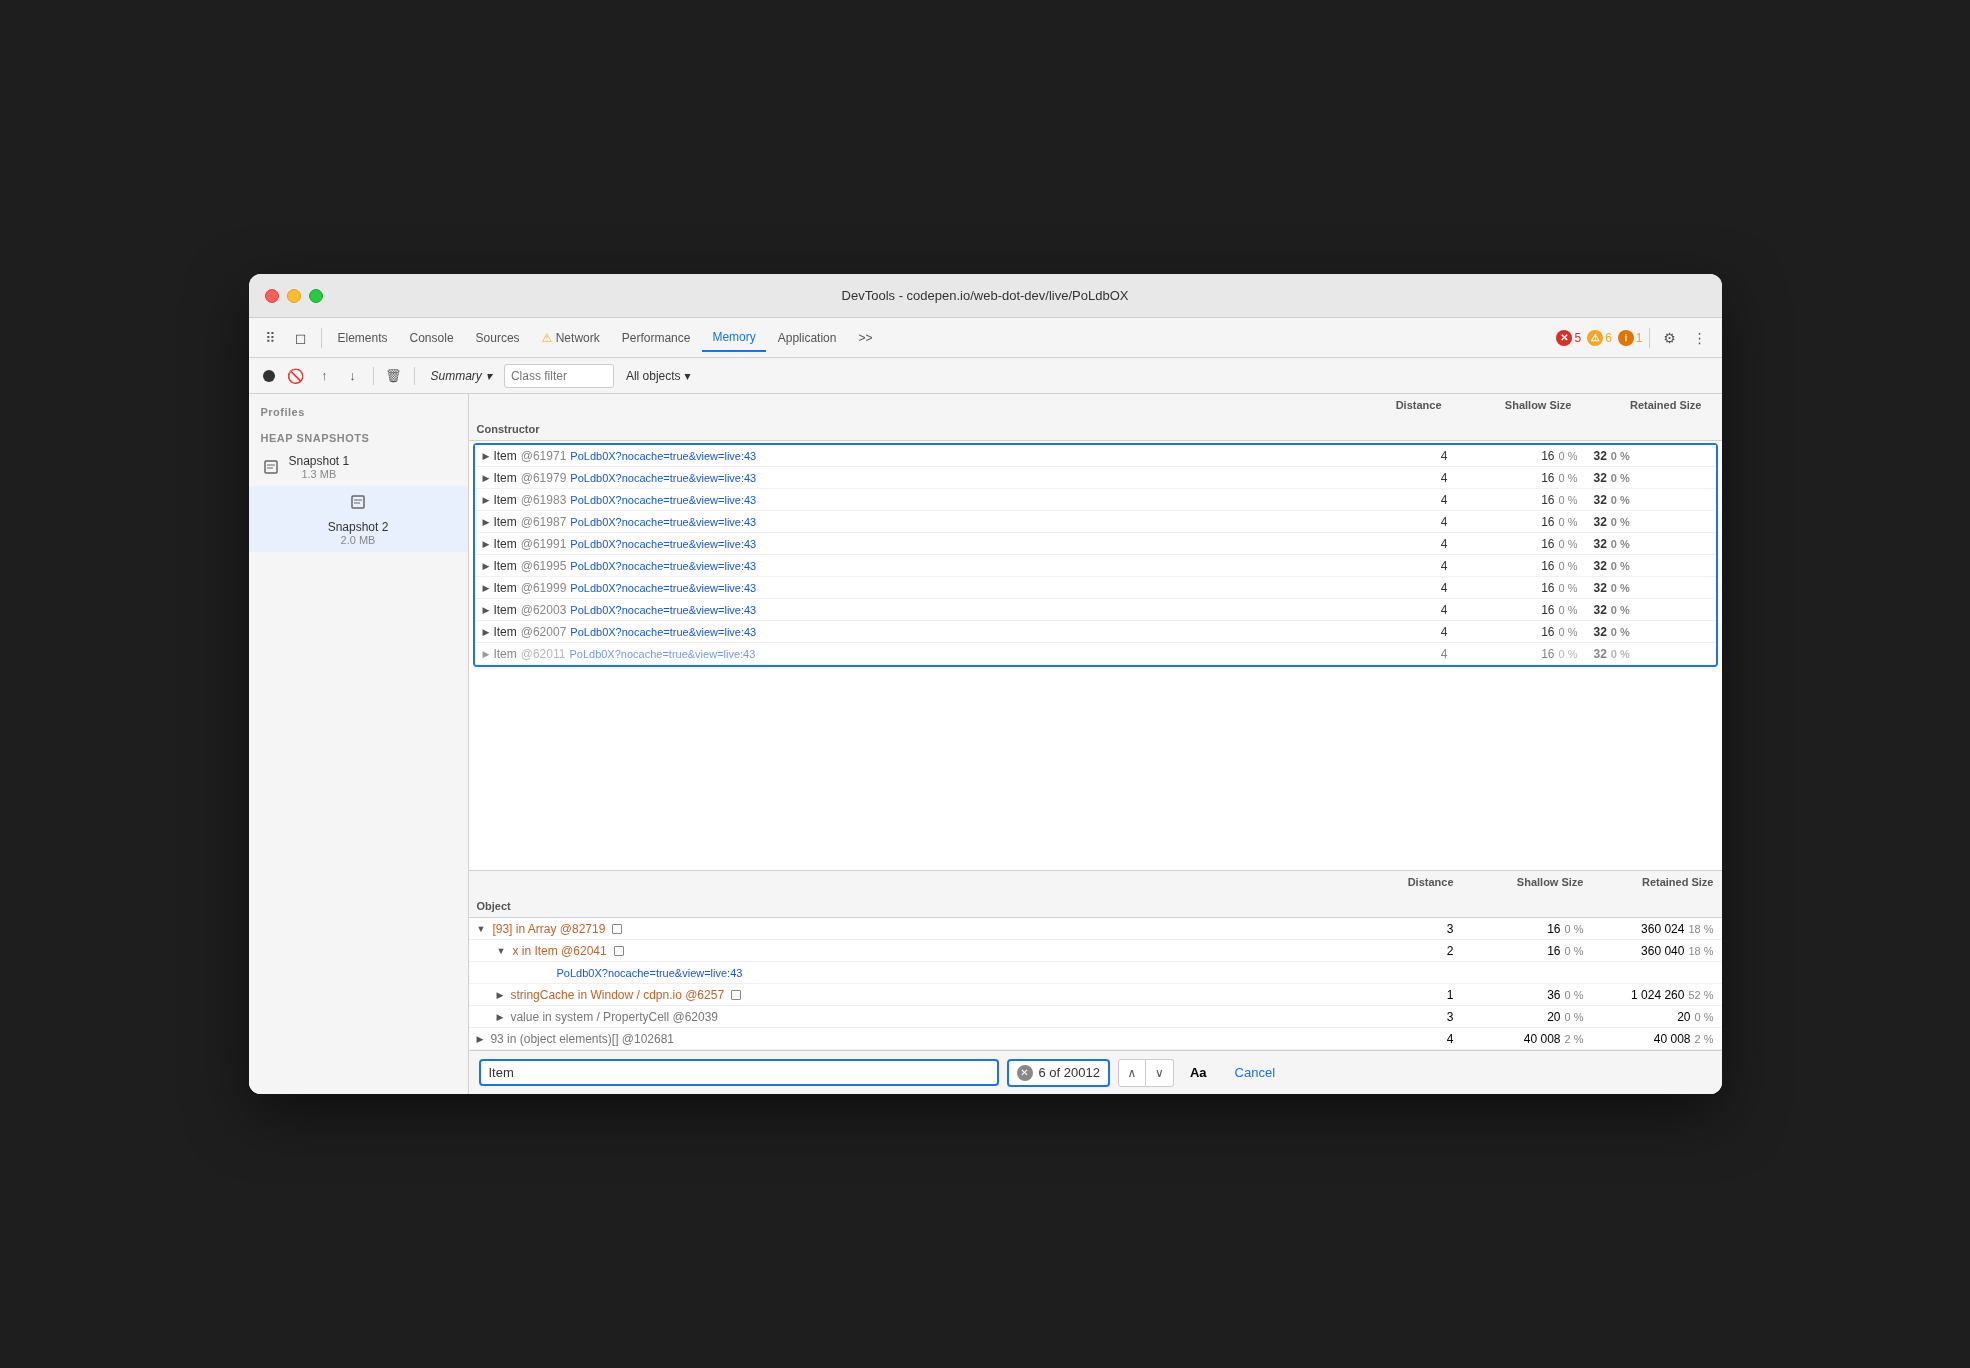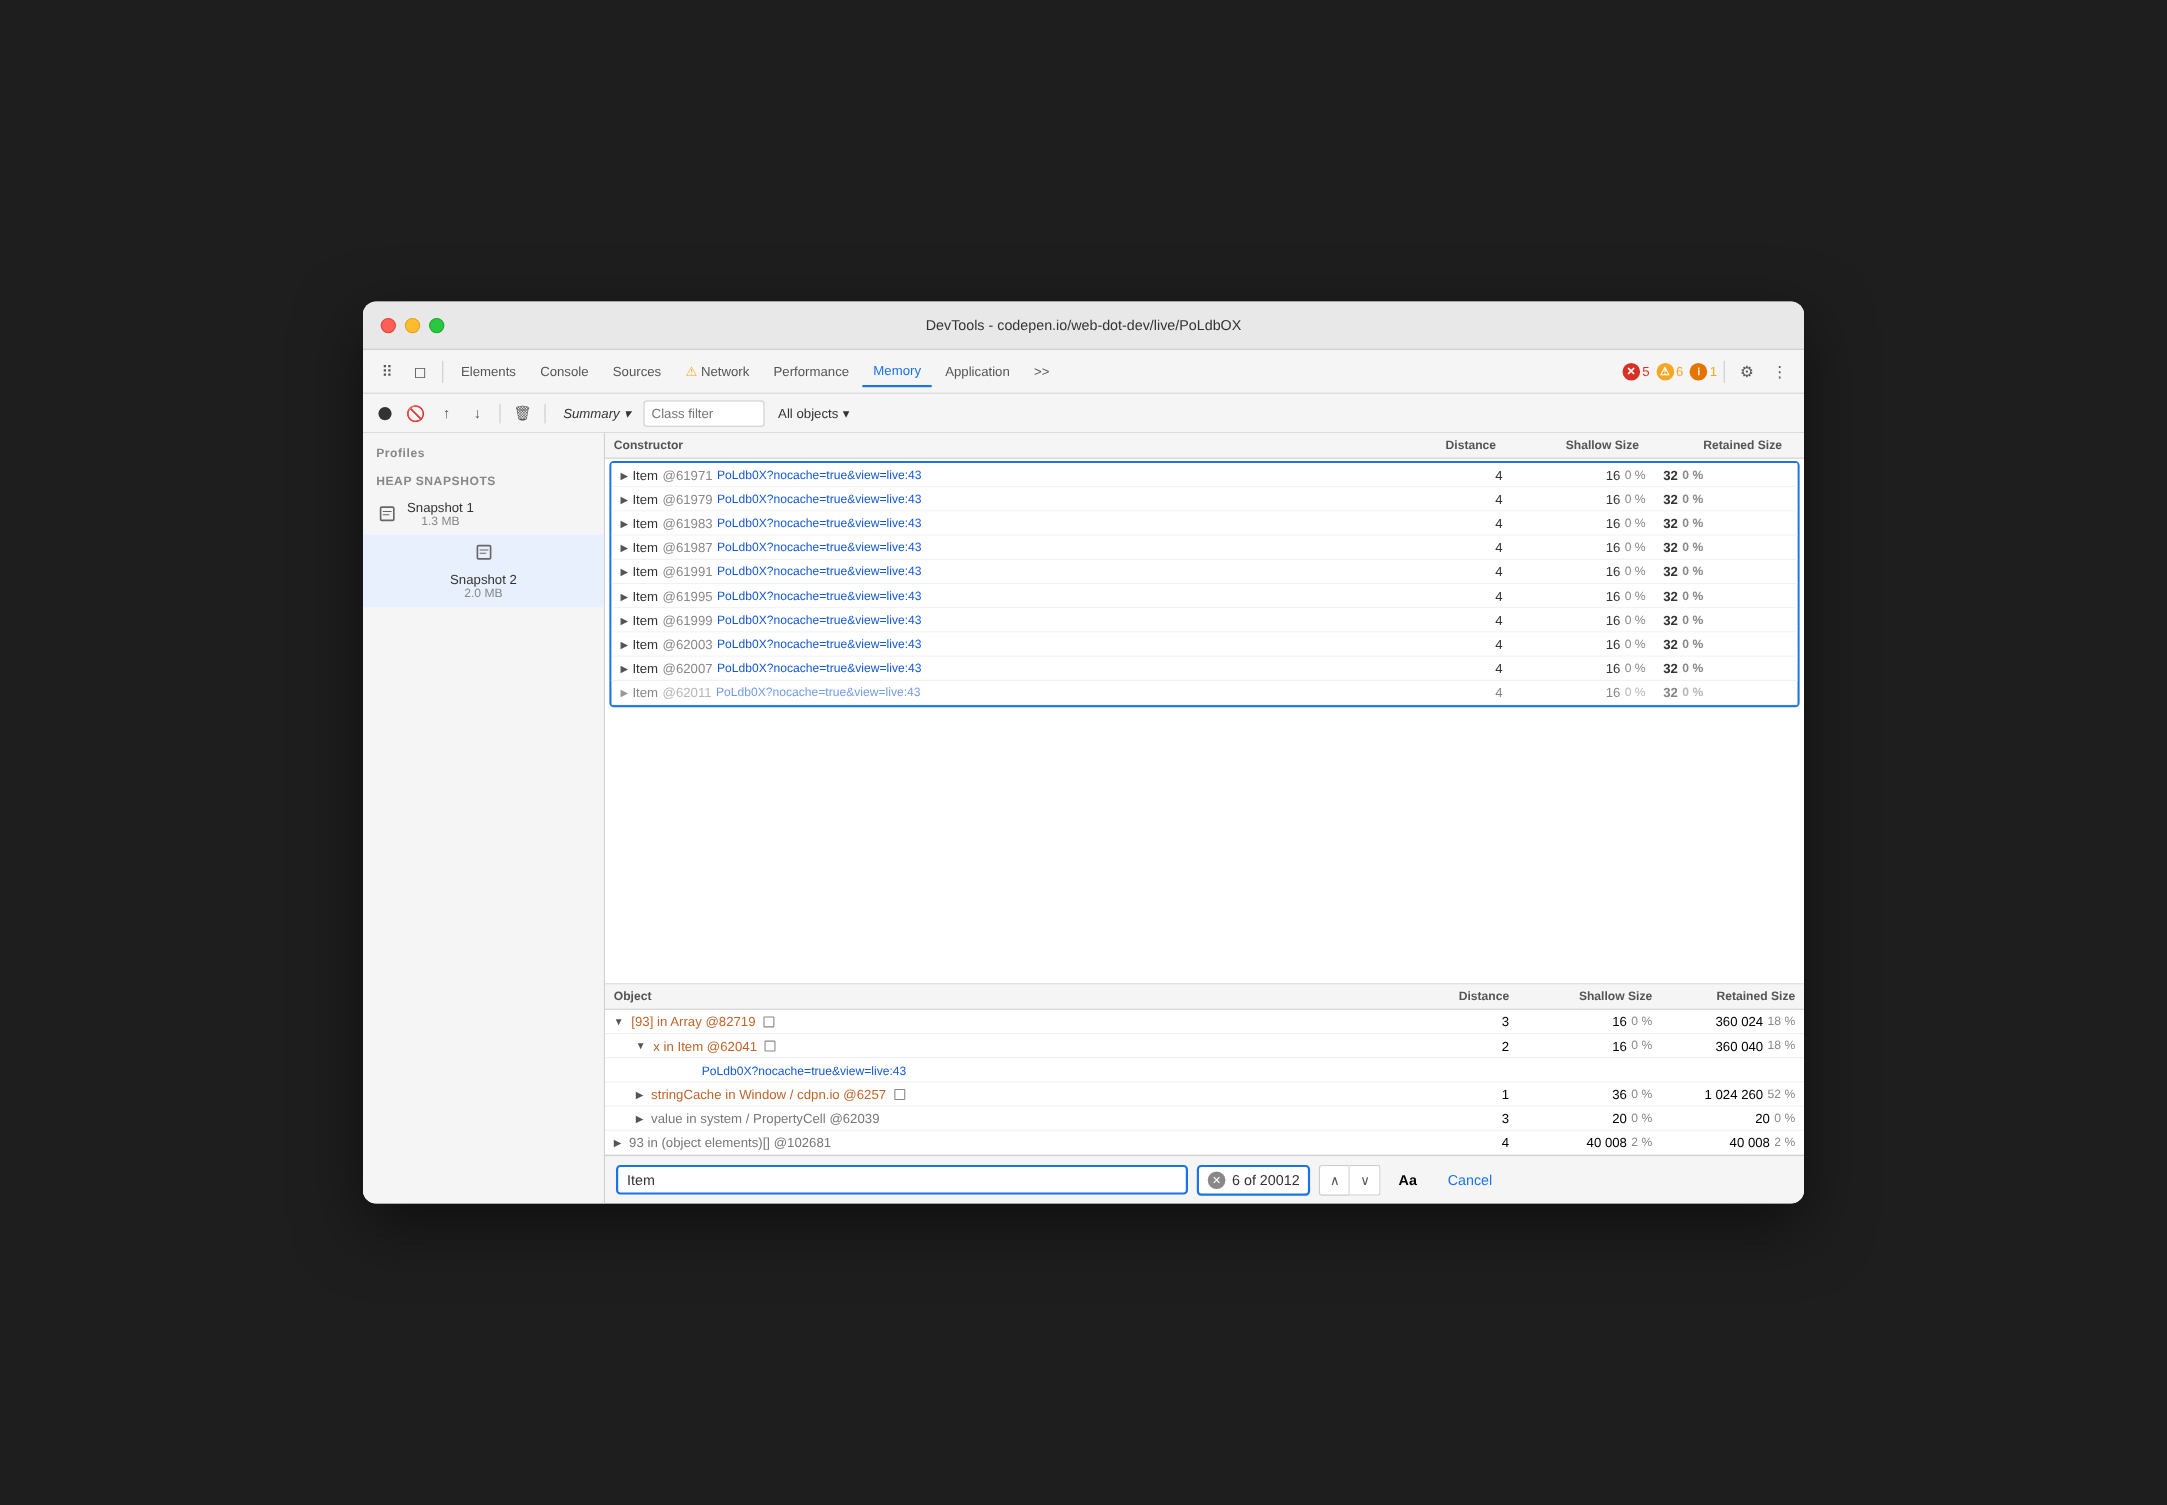--- a/index.html
+++ b/index.html
@@ -5,21 +5,21 @@
     * { box-sizing: border-box; margin: 0; padding: 0; }
     body {
       background: #1e1e1e;
       font-family: -apple-system, 'Helvetica Neue', Arial, sans-serif;
       display: flex;
       justify-content: center;
       align-items: center;
       min-height: 100vh;
     }
     .window {
-      width: 1310px;
+      width: 1473px;
       background: #f0f0f0;
       border-radius: 12px;
       overflow: hidden;
       box-shadow: 0 20px 60px rgba(0,0,0,0.5);
     }
     
     .titlebar {
       background: #e8e8e8;
       height: 44px;
       display: flex;
@@ -216,21 +216,21 @@
       position: relative;
     }
     .table-header {
       display: flex;
       background: #f5f5f5;
       border-bottom: 1px solid #d0d0d0;
       position: sticky;
       top: 0;
       z-index: 10;
     }
-    .col-constructor { flex: 1; padding: 5px 8px; font-size: 11px; font-weight: 600; color: #555; cursor: pointer; }
+    .col-constructor { flex: 1; padding: 5px 8px; font-size: 11px; font-weight: 600; color: #555; cursor: pointer; margin-top: 24px; }
     .col-distance { width: 90px; padding: 5px 8px; font-size: 11px; font-weight: 600; color: #555; text-align: right; cursor: pointer; }
     .col-shallow { width: 130px; padding: 5px 8px; font-size: 11px; font-weight: 600; color: #555; text-align: right; cursor: pointer; }
     .col-retained { width: 130px; padding: 5px 8px; font-size: 11px; font-weight: 600; color: #555; text-align: right; cursor: pointer; }
     .scrollbar-placeholder { width: 12px; }
 
     .show-all-row {
       padding: 8px 12px;
       border-bottom: 1px solid #eee;
     }
     .show-all-btn {

